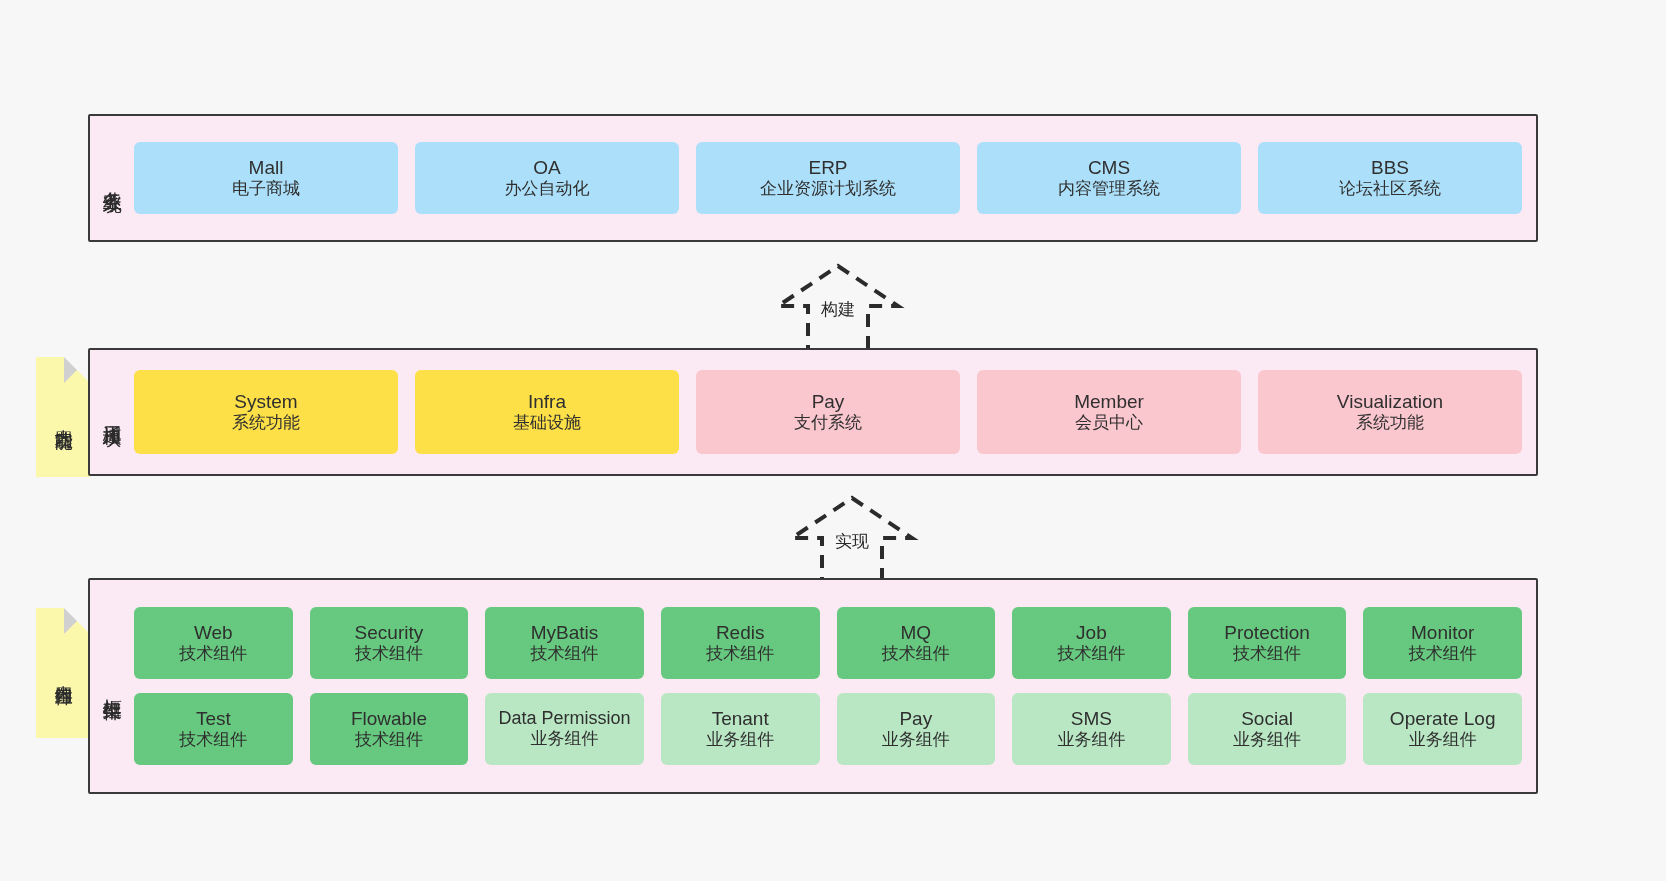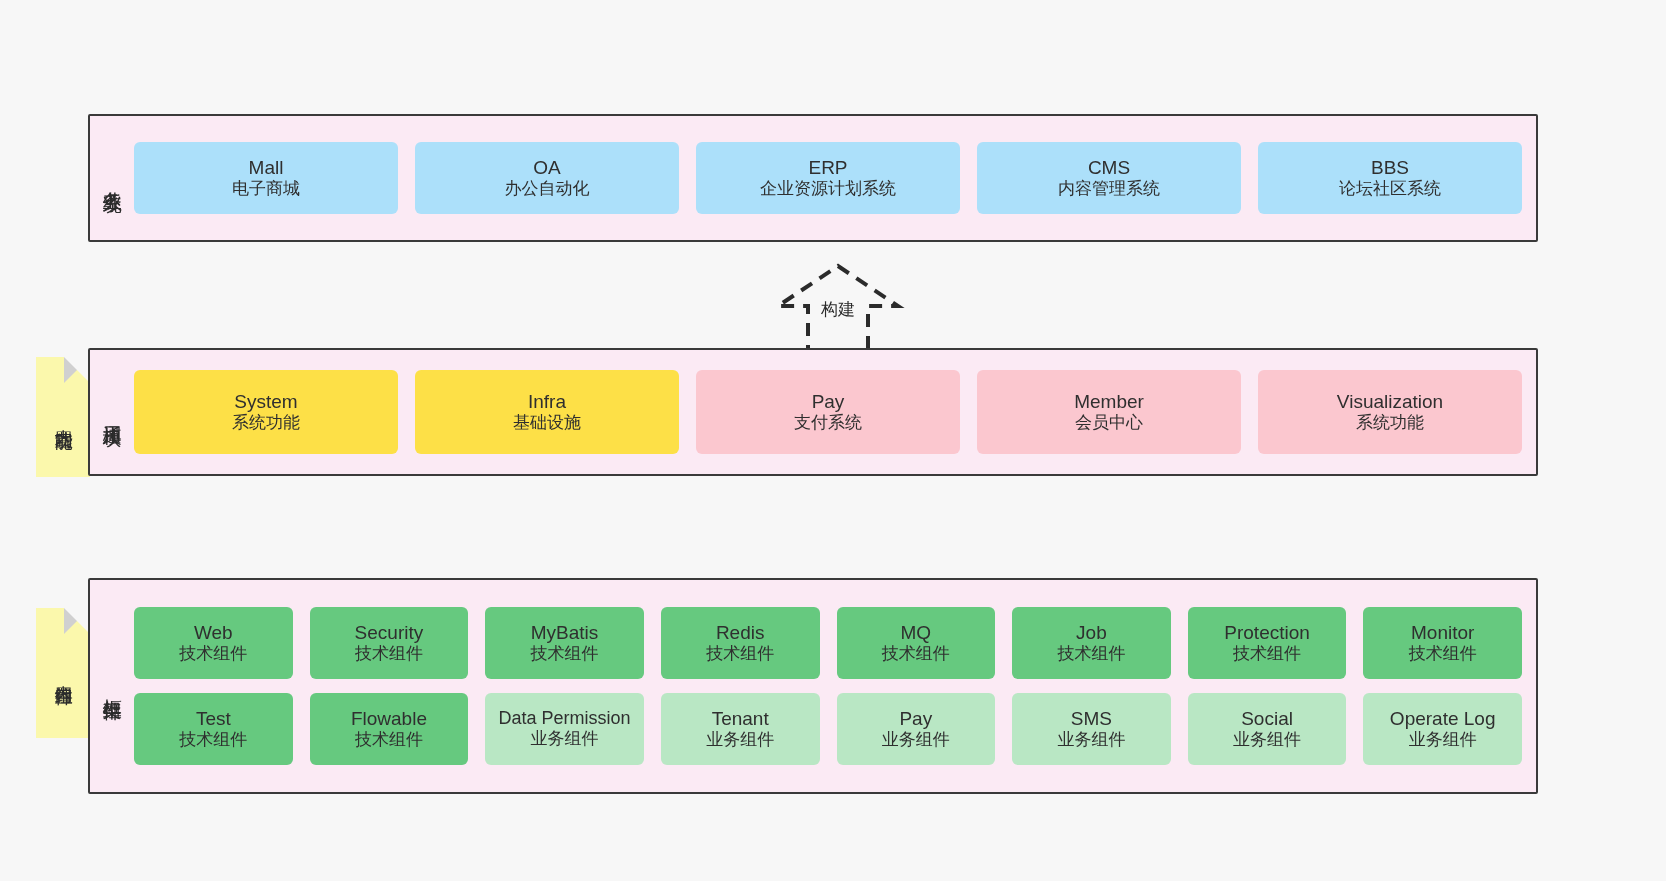--- a/index.html
+++ b/index.html
@@ -198,20 +198,26 @@
           <span class="t2">会员中心</span>
         </div>
         <div class="card c-pink h-84">
           <span class="t1">Visualization</span>
           <span class="t2">系统功能</span>
         </div>
       </div>
     </div>
   </div>
 
+  <div class="connector" style="left:762px; top:490px;">
+    <svg width="180" height="100" viewBox="0 0 180 100">
+      <path d="M 90 8 L 150 48 L 120 48 L 120 92 L 60 92 L 60 48 L 30 48 Z" fill="none" stroke="#2b2b2b" stroke-width="4" stroke-dasharray="13 9" stroke-linejoin="miter"></path>
+    </svg>
+    <span class="lbl">实现</span>
+  </div>
 
   <div class="sticky" style="left:36px; top:608px; height:130px;">
     <span>内置组件</span>
   </div>
 
   <div class="layer" id="layer-framework" style="left:88px; top:578px; width:1450px; height:216px;">
     <div class="layer-title">框架组件</div>
     <div class="layer-body">
 
       <div class="row">

